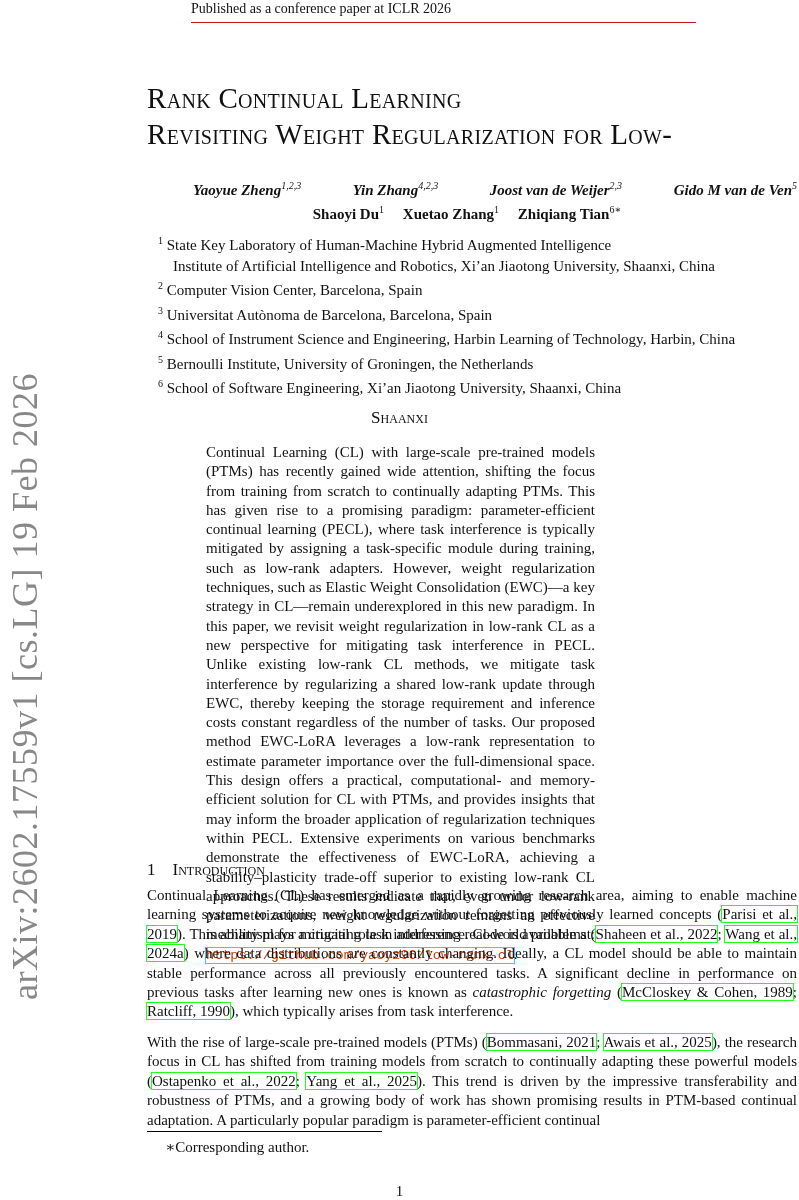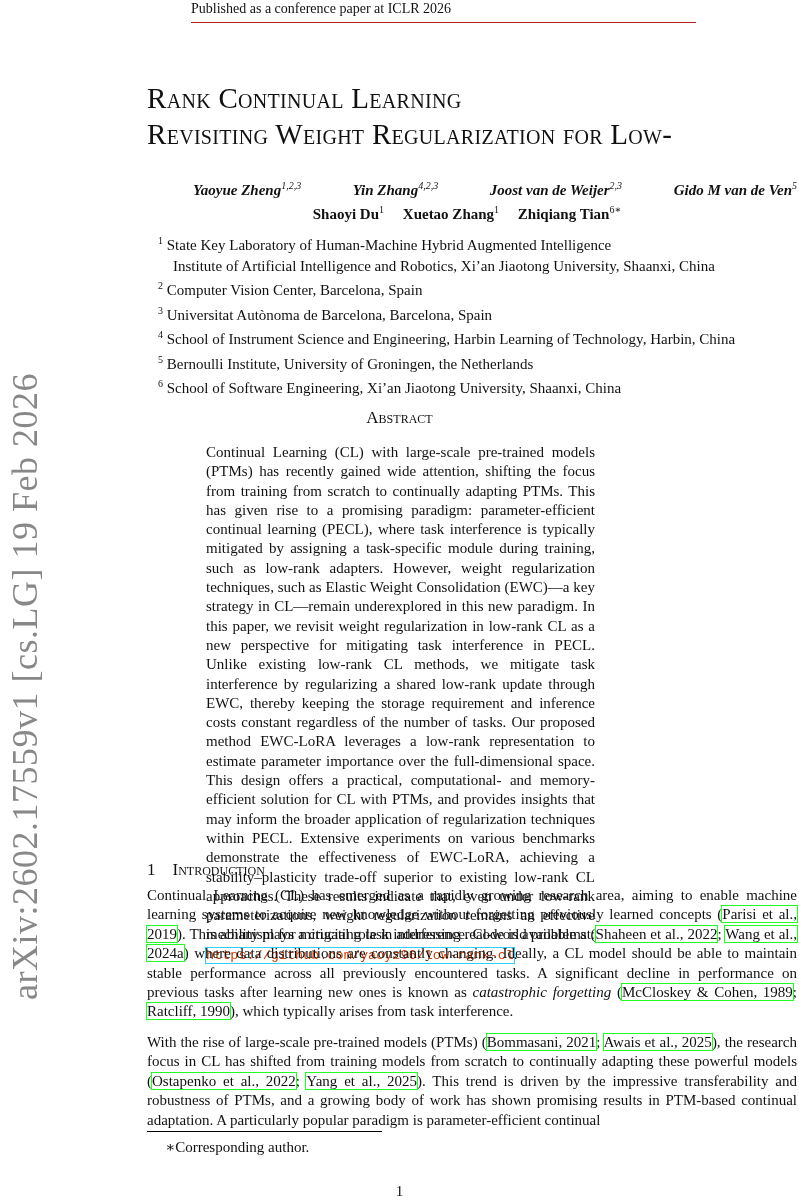--- a/index.html
+++ b/index.html
@@ -62,21 +62,21 @@
 <div class="affils">
   <div><sup>1</sup> <span>State Key Laboratory of Human-Machine Hybrid Augmented Intelligence</span></div>
   <div style="padding-left:15px"><span>Institute of Artificial Intelligence and Robotics, Xi’an Jiaotong University, Shaanxi, China</span></div>
   <div><sup>2</sup> <span>Computer Vision Center, Barcelona, Spain</span></div>
   <div><sup>3</sup> <span>Universitat Autònoma de Barcelona, Barcelona, Spain</span></div>
   <div><sup>4</sup> <span>School of Instrument Science and Engineering, Harbin Learning of Technology, Harbin, China</span></div>
   <div><sup>5</sup> <span>Bernoulli Institute, University of Groningen, the Netherlands</span></div>
   <div><sup>6</sup> <span>School of Software Engineering, Xi’an Jiaotong University, Shaanxi, China</span></div>
 </div>
 
-<div class="abs-h sc">Abstract</div>
+<div class="abs-h sc">Shaanxi</div>
 
 <div class="abstract"><span>Continual Learning (CL) with large-scale pre-trained models (PTMs) has recently gained wide attention, shifting the focus from training from scratch to continually adapting PTMs.  This has given rise to a promising paradigm:  parameter-efficient continual learning (PECL), where task interference is typically mitigated by assigning a task-specific module during training, such as low-rank adapters. However, weight regularization techniques, such as Elastic Weight Consolidation (EWC)—a key strategy in CL—remain underexplored in this new paradigm.  In this paper, we revisit weight regularization in low-rank CL as a new perspective for mitigating task interference in PECL. Unlike existing low-rank CL methods, we mitigate task interference by regularizing a shared low-rank update through EWC, thereby keeping the storage requirement and inference costs constant regardless of the number of tasks.  Our proposed method EWC-LoRA leverages a low-rank representation to estimate parameter importance over the full-dimensional space.  This design offers a practical, computational- and memory-efficient solution for CL with PTMs, and provides insights that may inform the broader application of regularization techniques within PECL. Extensive experiments on various benchmarks demonstrate the effectiveness of EWC-LoRA, achieving a stability–plasticity trade-off superior to existing low-rank CL approaches.  These results indicate that, even under low-rank parameterizations, weight regularization remains an effective mechanism for mitigating task interference. Code is available at: </span><span class="mono link-box">https://github.com/yaoyz96/low-rank-cl</span><span>.</span></div>
 
 <div class="sec">
   <span>1</span>&nbsp;&nbsp;&nbsp;&nbsp;<span class="sc">Introduction</span>
 </div>
 
 <div class="body" style="top:886px"><span>Continual Learning (CL) has emerged as a rapidly growing research area, aiming to enable machine learning systems to acquire new knowledge without forgetting previously learned concepts (</span><span class="cite">Parisi et al., 2019</span><span>). This ability plays a crucial role in addressing real-world problems (</span><span class="cite">Shaheen et al., 2022</span><span>; </span><span class="cite">Wang et al., 2024a</span><span>) where data distributions are constantly changing. Ideally, a CL model should be able to maintain stable performance across all previously encountered tasks. A significant decline in performance on previous tasks after learning new ones is known as </span><i>catastrophic forgetting</i><span> (</span><span class="cite">McCloskey &amp; Cohen, 1989</span><span>; </span><span class="cite">Ratcliff, 1990</span><span>), which typically arises from task interference.</span></div>
 
 <div class="body" style="top:1033px"><span>With the rise of large-scale pre-trained models (PTMs) (</span><span class="cite">Bommasani, 2021</span><span>; </span><span class="cite">Awais et al., 2025</span><span>), the research focus in CL has shifted from training models from scratch to continually adapting these powerful models (</span><span class="cite">Ostapenko et al., 2022</span><span>; </span><span class="cite">Yang et al., 2025</span><span>). This trend is driven by the impressive transferability and robustness of PTMs, and a growing body of work has shown promising results in PTM-based continual adaptation. A particularly popular paradigm is parameter-efficient continual</span></div>

